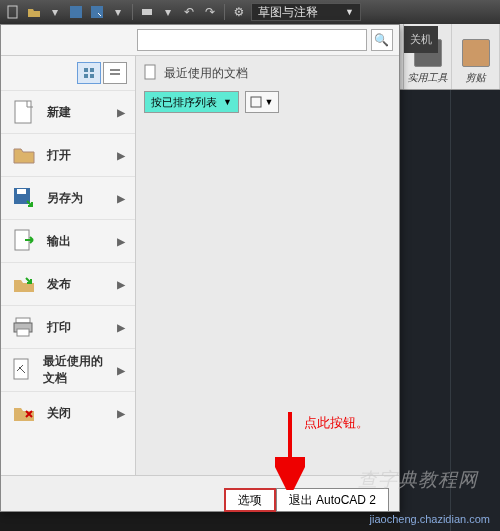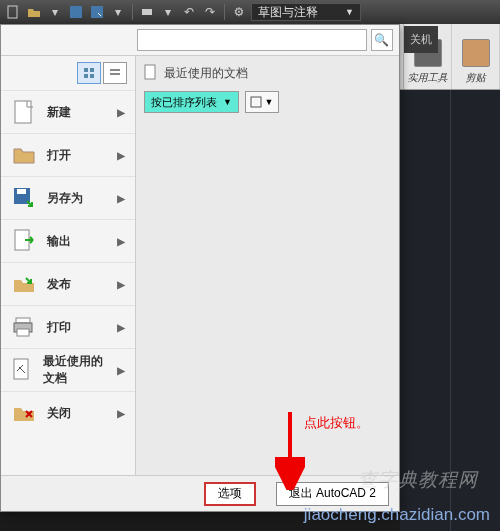--- a/index.html
+++ b/index.html
@@ -36,29 +36,29 @@
 .menu-item .mi-icon { width: 26px; height: 26px; display: flex; align-items: center; justify-content: center; }
 .menu-item .mi-label { color: #333; }
 .menu-item .mi-arrow { margin-left: auto; color: #666; font-size: 10px; }
 
 .menu-right { flex: 1; background: #eaeaea; display: flex; flex-direction: column; padding: 8px; text-align: center; }
 .recent-hdr { display: flex; align-items: center; gap: 6px; color: #444; margin-bottom: 8px; }
 .recent-ctrl { display: flex; gap: 6px; }
 .sort-dd { border: 1px solid #999; background: #5eead4; padding: 2px 6px; display: flex; align-items: center; gap: 6px; font-size: 11px; }
 .icon-dd { border: 1px solid #999; background: #f8f8f8; width: 34px; height: 22px; display: flex; align-items: center; justify-content: center; gap: 2px; }
 
-.menu-footer { height: 36px; border-top: 1px solid #ccc; background: #efefef; display: flex; align-items: center; justify-content: flex-end; padding: 12px 10px; gap: 20px; }
+.menu-footer { height: 36px; border-top: 1px solid #ccc; background: #efefef; display: flex; justify-content: flex-end; padding: 12px 10px; gap: 0; }
 .footer-btn { height: 24px; padding: 0 12px; border: 1px solid #888; background: #fff; display: flex; align-items: center; gap: 4px; cursor: pointer; }
 .footer-btn.highlight { border: 2px solid #c33; }
 
 .annotation { position: absolute; color: #e00; font-size: 13px; pointer-events: none; }
 .arrow { position: absolute; pointer-events: none; }
 
 .watermark1 { position: absolute; right: 22px; bottom: 38px; color: rgba(200,200,200,0.55); font-size: 19px; font-style: italic; letter-spacing: 1px; }
-.watermark2 { position: absolute; right: 10px; bottom: 6px; color: #8ad; font-size: 17px; }
+.watermark2 { position: absolute; right: 10px; bottom: 6px; color: #8ad; font-size: 11px; }
 
 .canvas-area { position: absolute; top: 90px; left: 400px; right: 0; bottom: 0; background: #1f2329; }
 .canvas-area::before, .canvas-area::after { content: ""; position: absolute; background: #343b42; }
 .canvas-area::before { left: 50%; top: 0; bottom: 0; width: 1px; }
 </style>
 </head>
 <body>
 
 <div class="qat">
   <div class="qat-item">

